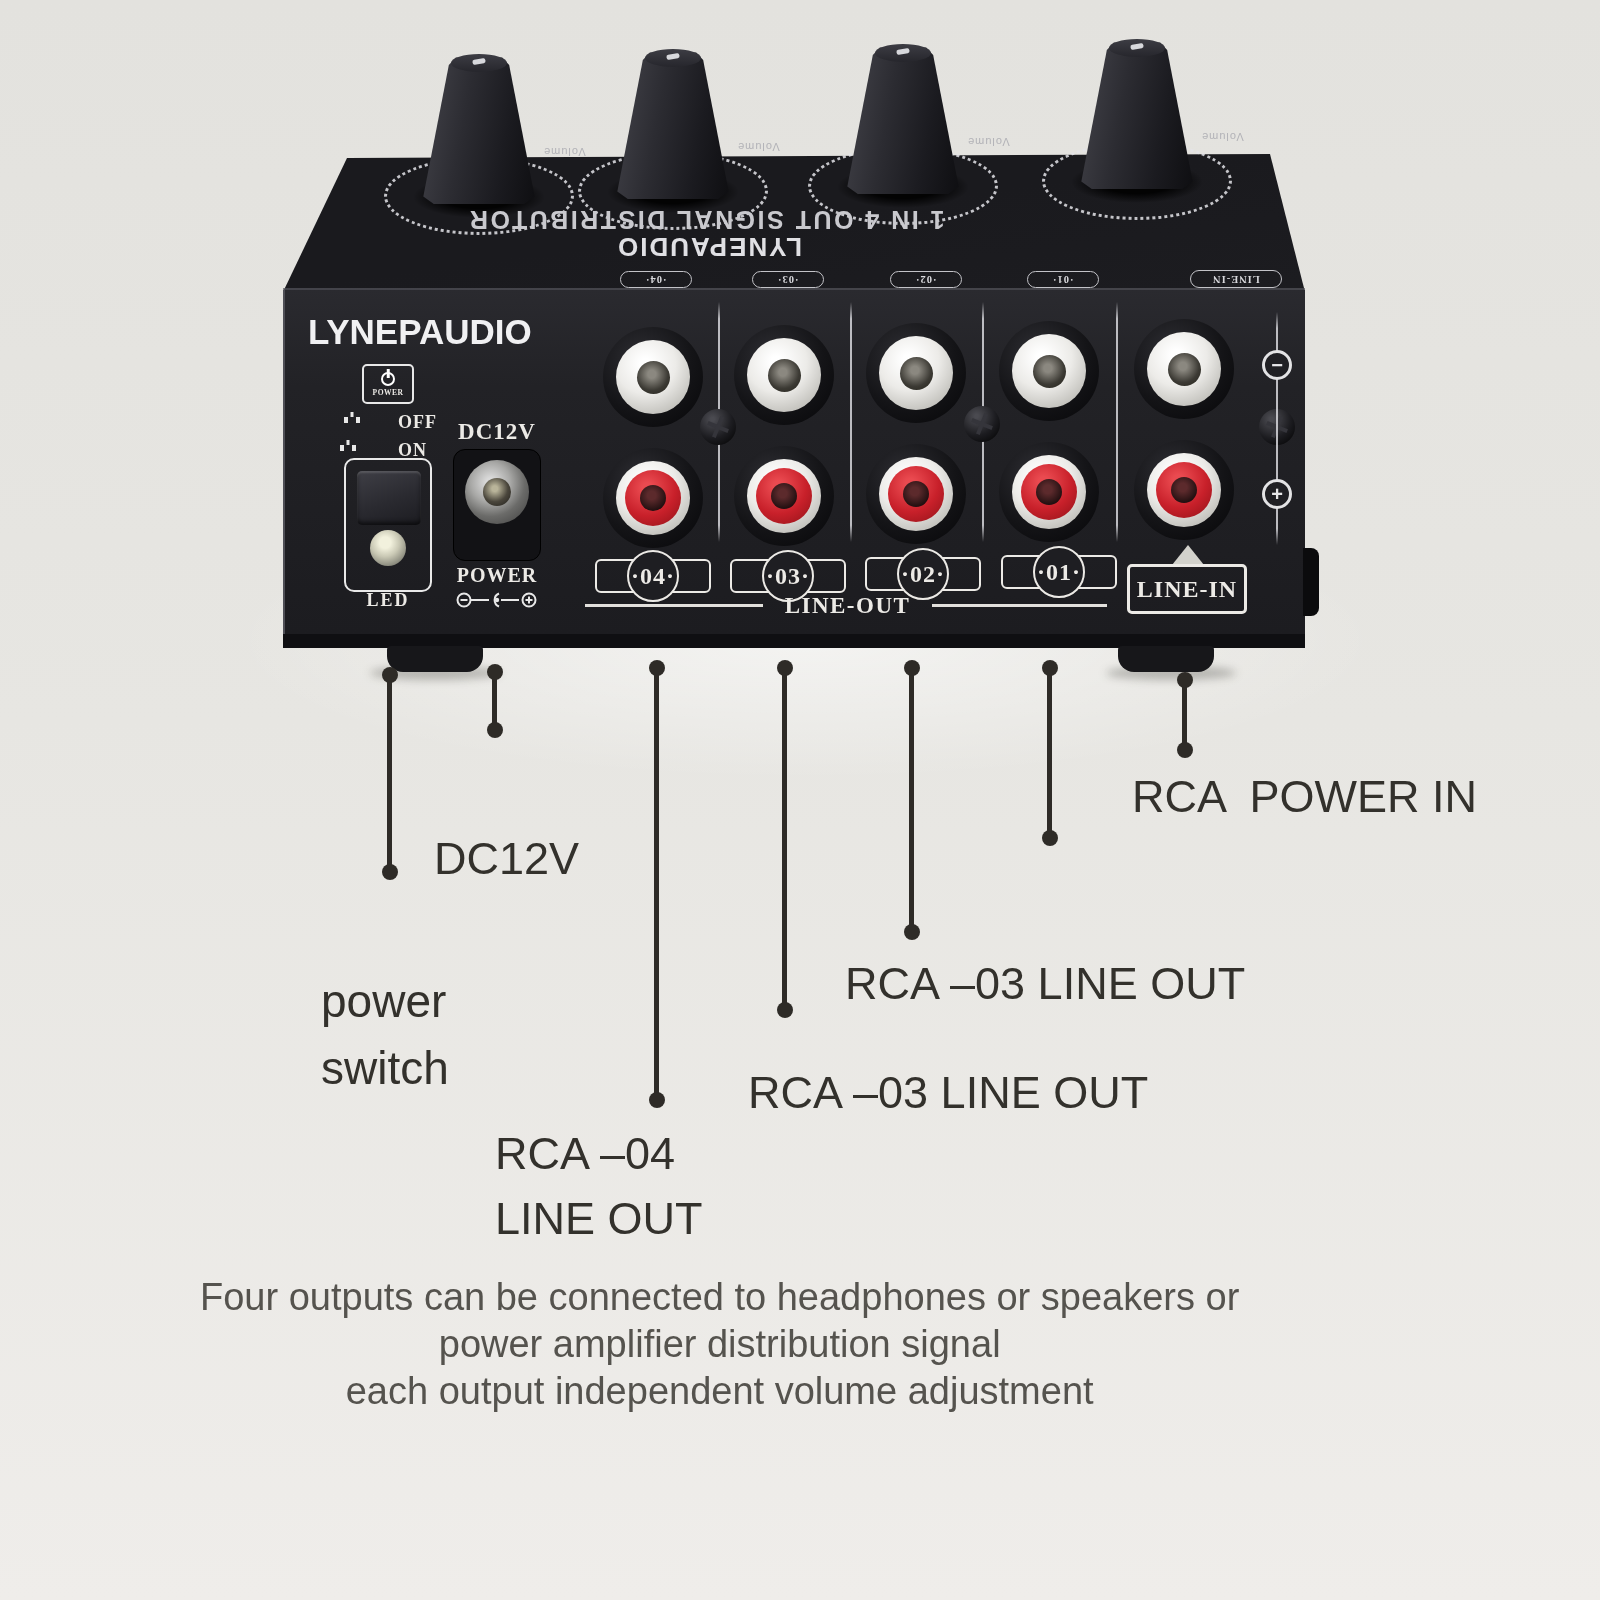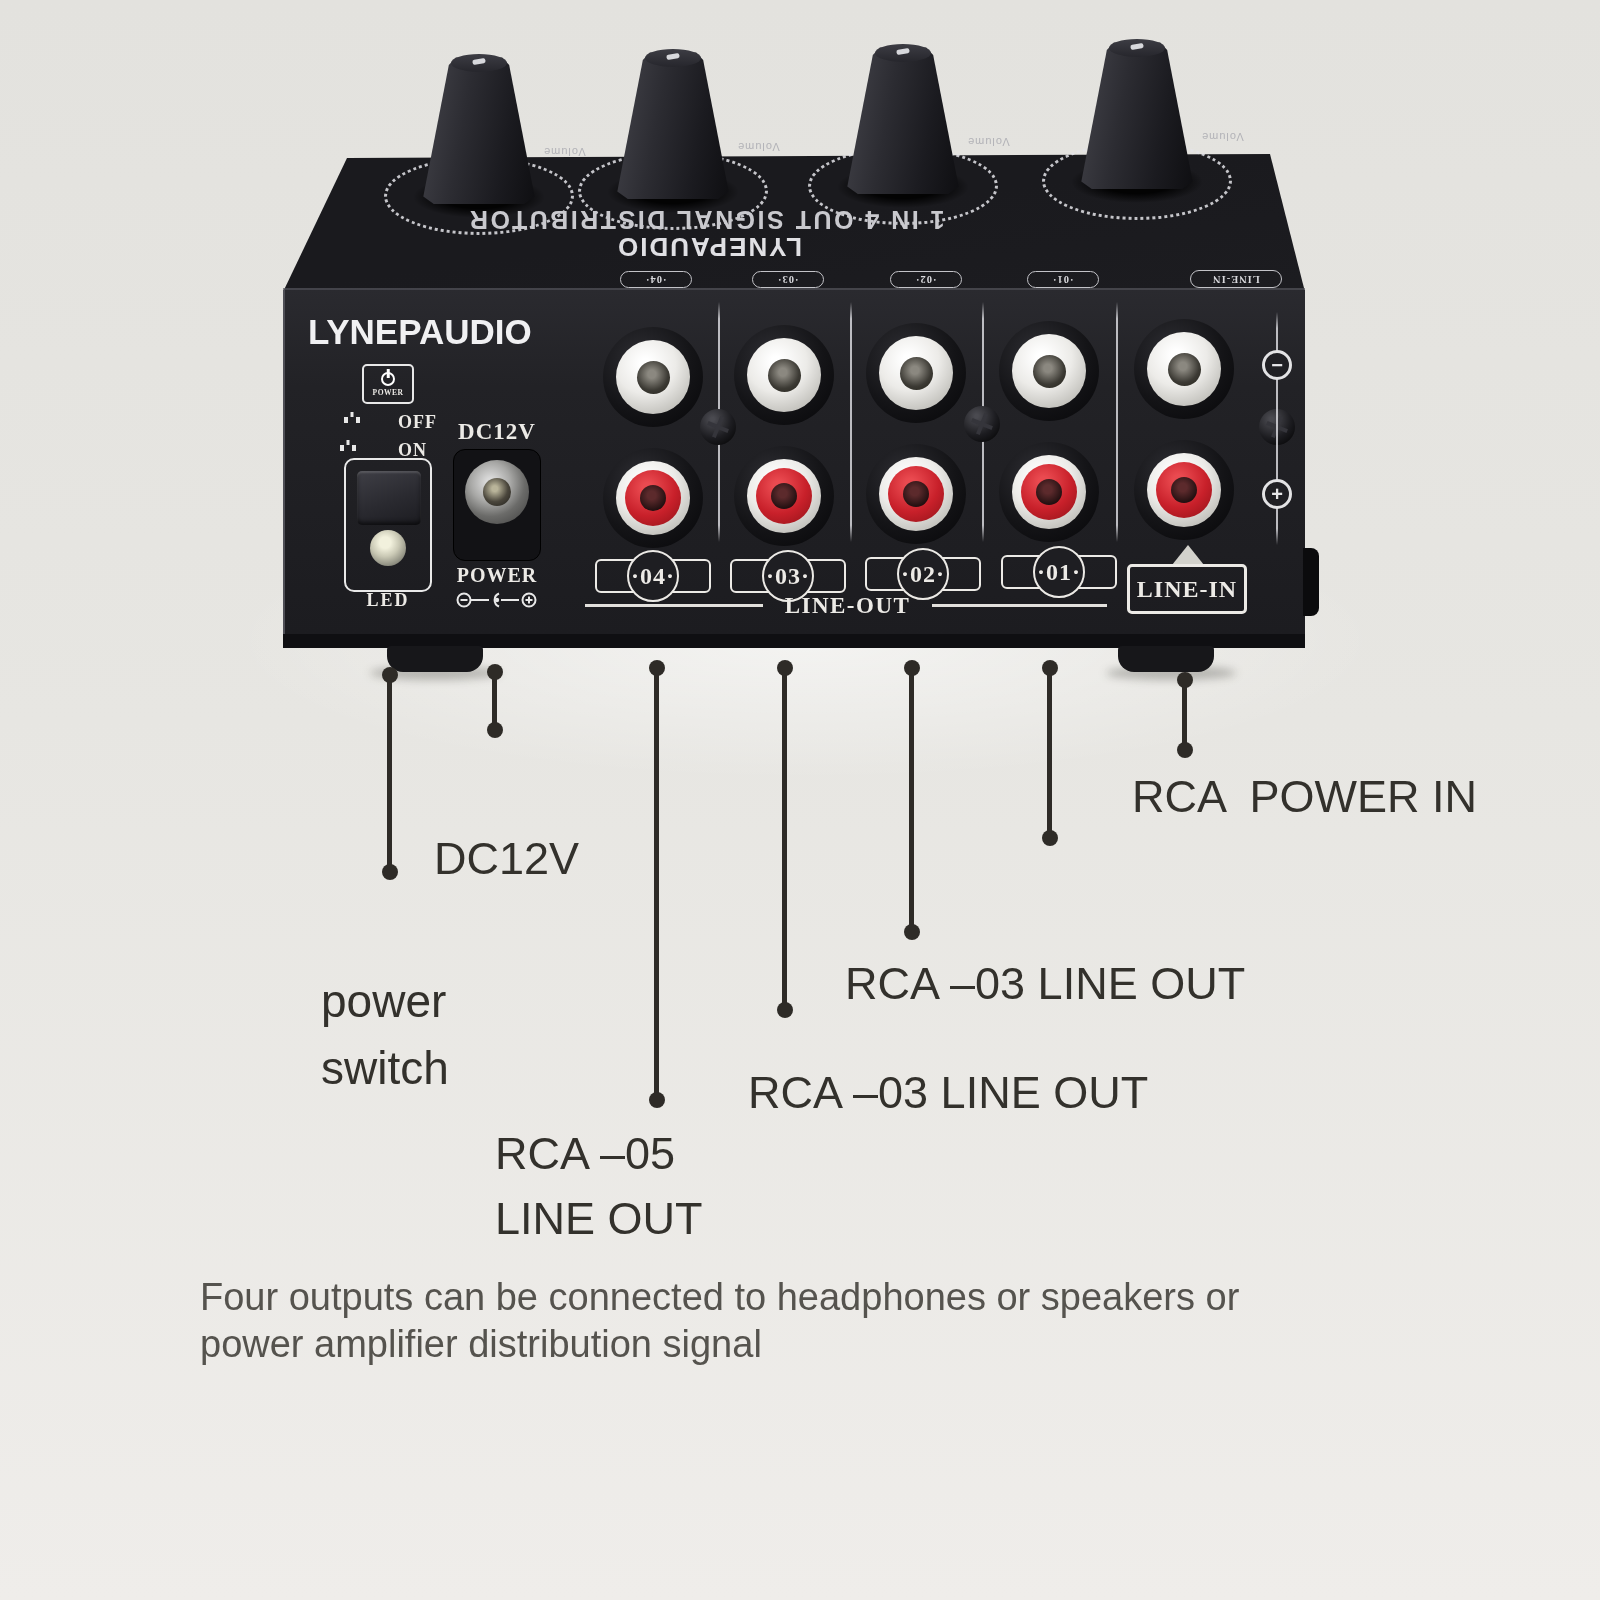--- a/index.html
+++ b/index.html
@@ -93,21 +93,21 @@
     display:flex;align-items:center;justify-content:center;box-sizing:border-box;}
   .tri{width:0;height:0;border-left:16px solid transparent;border-right:16px solid transparent;border-bottom:20px solid #d3d2cc;}
   .outline{height:2.5px;background:#e2e0dc;}
   .symcircle{width:30px;height:30px;border:3px solid #e3e3e5;border-radius:50%;background:#202024;box-sizing:border-box;
     display:flex;align-items:center;justify-content:center;color:#e8e8ea;font-weight:bold;font-size:20px;line-height:1;}
   
   .cline{width:5px;background:#2e2b27;border-radius:3px;}
   .cline i{position:absolute;left:50%;width:16px;height:16px;border-radius:50%;background:#2e2b27;transform:translate(-50%,-50%);}
   .cline i.t{top:0;} .cline i.b{top:100%;}
   .clabel{font-size:45px;color:#33312c;white-space:pre-wrap;line-height:65px;}
-  .para{font-size:38px;color:#55534e;line-height:47px;white-space:nowrap;}
+  .para{font-size:38px;color:#55534e;line-height:47px;white-space:nowrap;text-align:center;}
 </style>
 </head>
 <body>
 
 <div id="canvas">
 
   <div class="abs glow"></div>
 
   
   <div class="abs topface"></div>
@@ -375,25 +375,26 @@
     </div>
   <div class="abs cline" style="left:1182px;top:680px;height:70px;">
       <i class="t"></i>
       <i class="b"></i>
     </div>
 
   
   <div class="abs clabel" style="left:1132px;top:764px;">RCA  POWER IN</div>
   <div class="abs clabel" style="left:845px;top:951px;">RCA –03 LINE OUT</div>
   <div class="abs clabel" style="left:748px;top:1060px;">RCA –03 LINE OUT</div>
-  <div class="abs clabel" style="left:495px;top:1121px;">RCA –05
+  <div class="abs clabel" style="left:495px;top:1121px;">RCA –04
 LINE OUT</div>
   <div class="abs clabel" style="left:434px;top:826px;">DC12V</div>
   <div class="abs clabel" style="left:321px;top:968px;font-size:46px;line-height:67px;">power
 switch</div>
 
   
   <div class="abs" style="left:200px;top:1274px;">
     <div class="para">Four outputs can be connected to headphones or speakers or</div>
     <div class="para">power amplifier distribution signal</div>
+    <div class="para">each output independent volume adjustment</div>
   </div>
 
 </div>
 
 </body></html>

